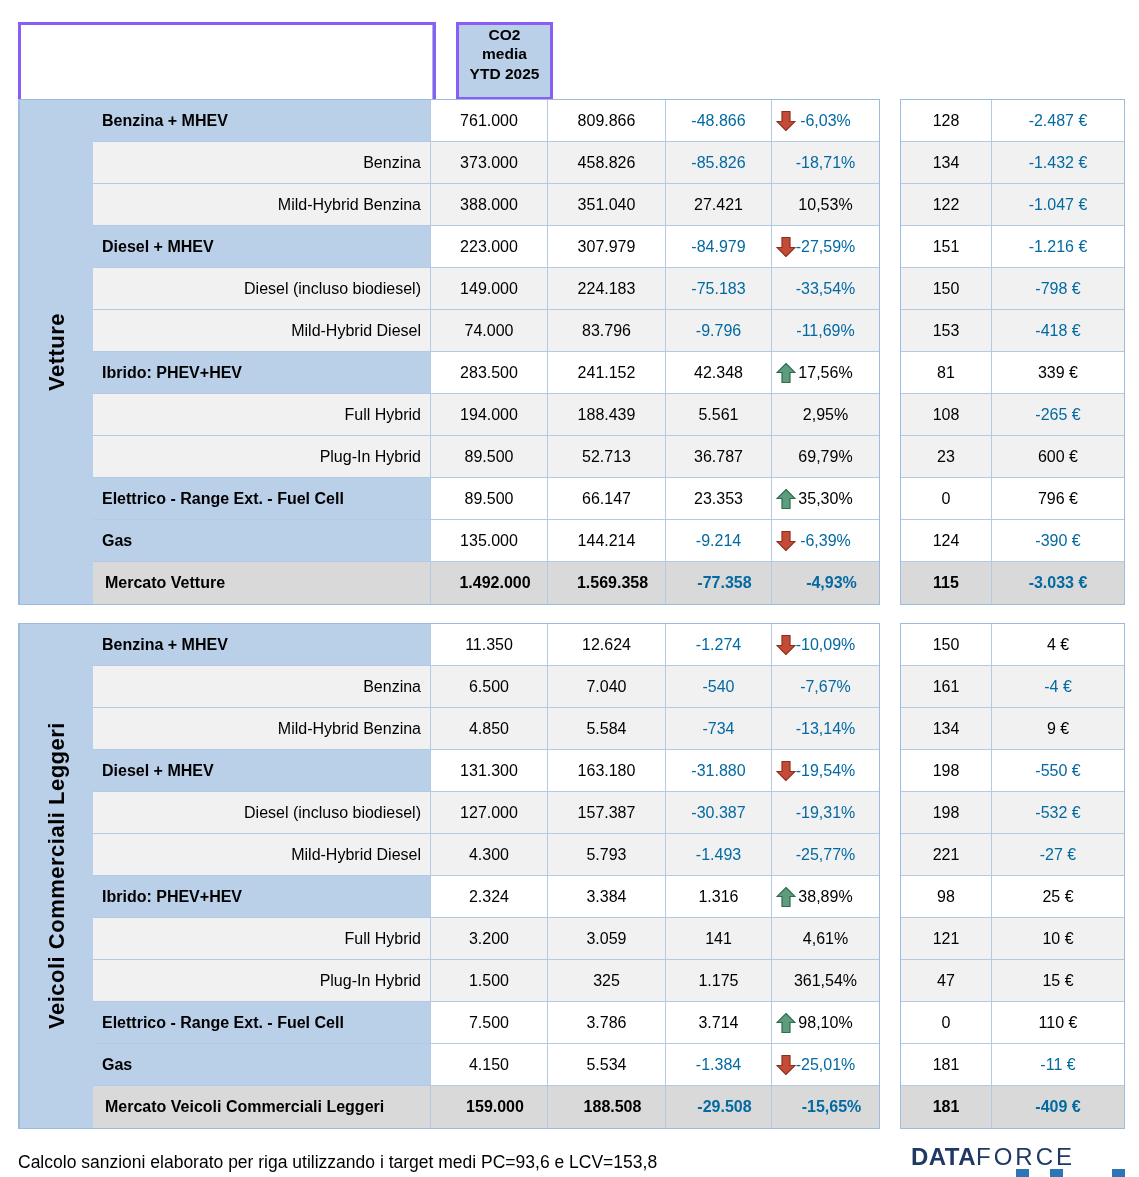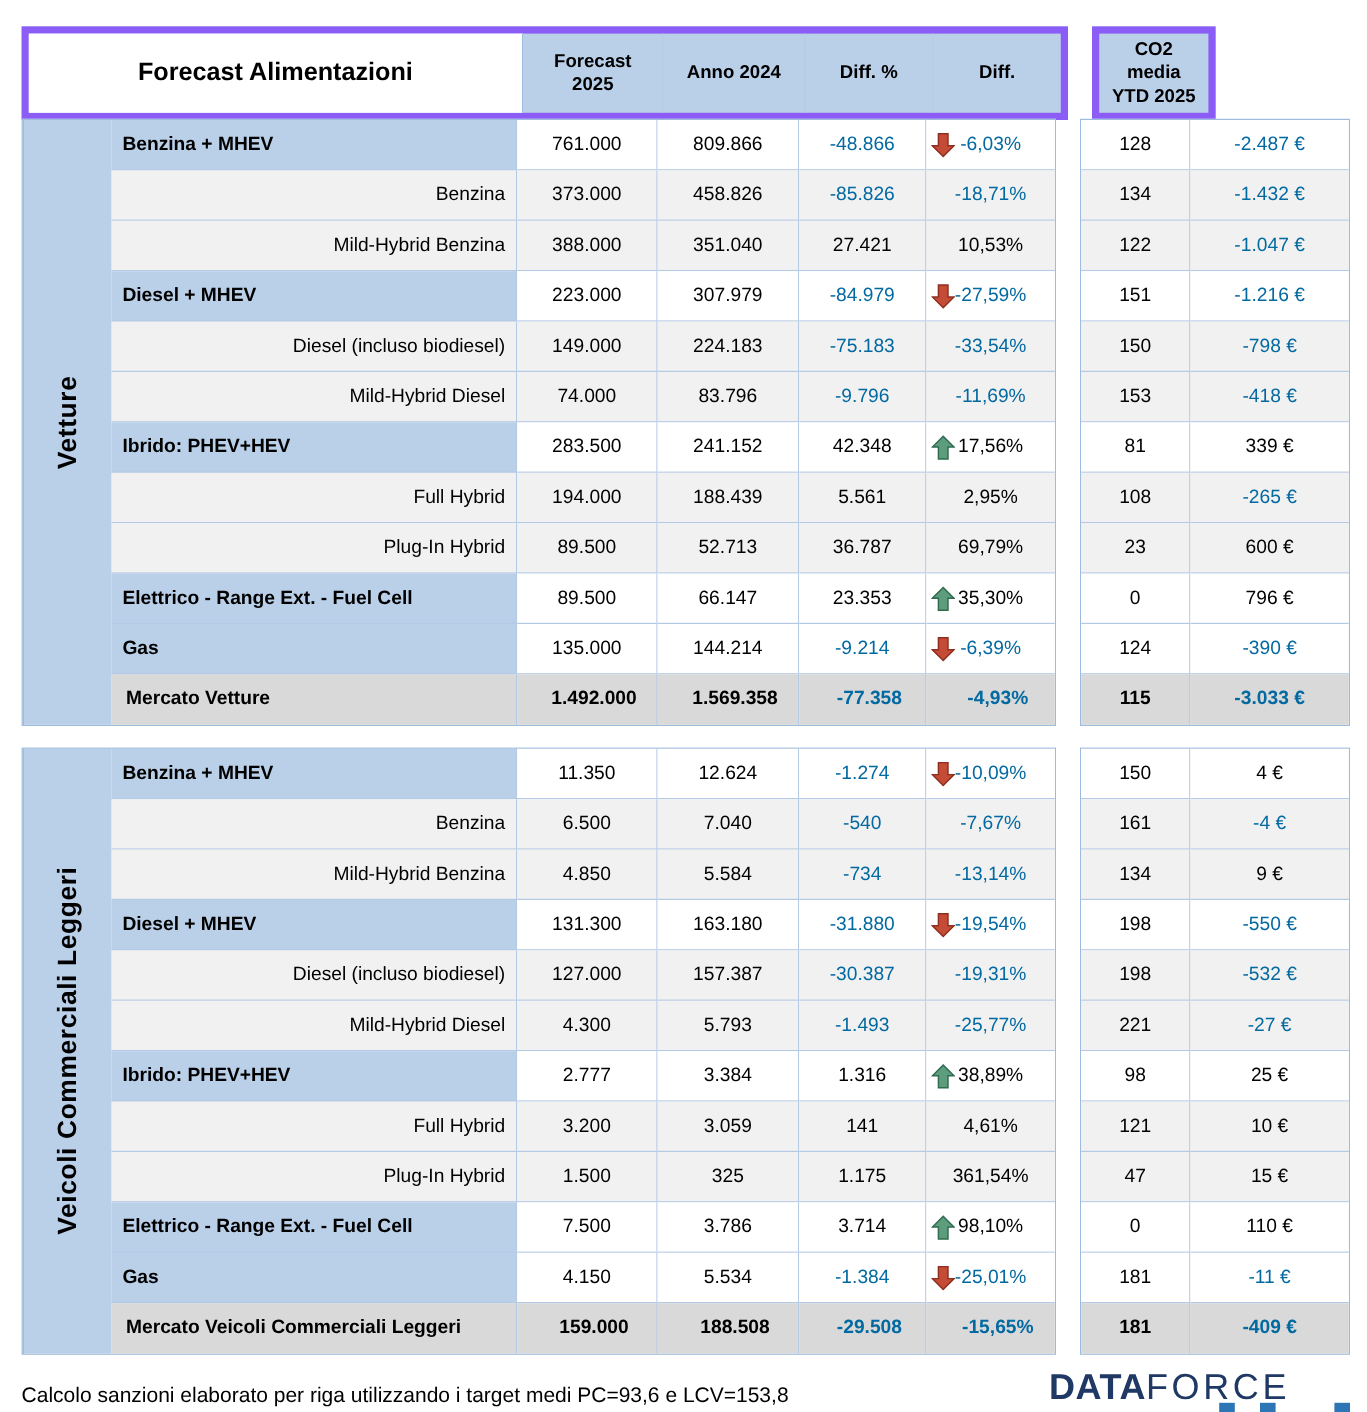--- a/index.html
+++ b/index.html
@@ -8,21 +8,21 @@
     background: #ffffff;
     font-family: "Liberation Sans", sans-serif;
     color: #000;
     overflow: hidden;
   }
   .page { position: absolute; left: 18px; top: 22px; width: 1107px; }
 
   
   .hdr-row { display: flex; }
   .hgap { width: 20px; flex: 0 0 20px; }
-  .hbox { display: flex; border: 6px solid #8b5cf6; height: 78px; background: #bacfe8; }
+  .hbox { display: flex; border: 3px solid #8b5cf6; height: 78px; background: #bacfe8; flex-direction: column; }
   .title-cell {
     width: 412px; flex: 0 0 412px; background: #ffffff;
     display: flex; align-items: center; justify-content: center;
     font-size: 21px; font-weight: bold; border-right: 1px solid #9dbbdc;
   }
   .hcell {
     display: flex; align-items: center; justify-content: center;
     font-weight: bold; font-size: 15.5px; text-align: center;
     white-space: pre-line; line-height: 1.25;
     border-right: 1px solid #b6cce6;
@@ -71,21 +71,21 @@
   .cell.total { background: #d9d9d9; font-weight: bold; }
   .cell.neg { color: #0369a1; }
 
   .arrow { position: absolute; left: 4px; top: 50%; transform: translateY(-50%);
            width: 20px; height: 22px; display: flex; align-items: center; }
 
   
   .footer-row { display: flex; justify-content: space-between; align-items: center; margin-top: 10px; height: 46px; }
   .note { font-size: 17.5px; }
   .logo { position: relative; height: 44px; padding-right: 50px; display: flex; align-items: flex-start; }
-  .logo-text { font-size: 30px; color: #1f3864; line-height: 34px; white-space: nowrap; margin-left: 36px; }
+  .logo-text { font-size: 24px; color: #1f3864; line-height: 34px; white-space: nowrap; margin-left: 36px; }
   .logo-data { font-weight: 900; letter-spacing: 0.5px; }
   .logo-force { font-weight: 400; letter-spacing: 3px; }
   .sq { position: absolute; width: 13px; height: 13px; background: #2e75b6; bottom: 2px; }
   .sq1 { right: 96px; } .sq2 { right: 62px; } .sq3 { right: 0px; }
 </style>
 </head>
 <body>
 
 <div class="page">
 
@@ -297,21 +297,21 @@
           <span>-19,31%</span>
         </div>
         <div class="cell c-label sub">Mild-Hybrid Diesel</div>
         <div class="cell c-num sub">4.300</div>
         <div class="cell c-num sub">5.793</div>
         <div class="cell c-num neg sub">-1.493</div>
         <div class="cell c-pct neg sub">
           <span>-25,77%</span>
         </div>
         <div class="cell c-label category">Ibrido: PHEV+HEV</div>
-        <div class="cell c-num category">2.777</div>
+        <div class="cell c-num category">2.324</div>
         <div class="cell c-num category">3.384</div>
         <div class="cell c-num category">1.316</div>
         <div class="cell c-pct category">
           <span class="arrow">
             <svg width="20" height="22" viewBox="0 0 20 21">
               <path d="M10 1 L19 10 H14 V20 H6 V10 H1 Z" fill="#5D9C7C" stroke="#2f6b50" stroke-width="1.2"></path>
             </svg>
           </span>
           <span>38,89%</span>
         </div>

